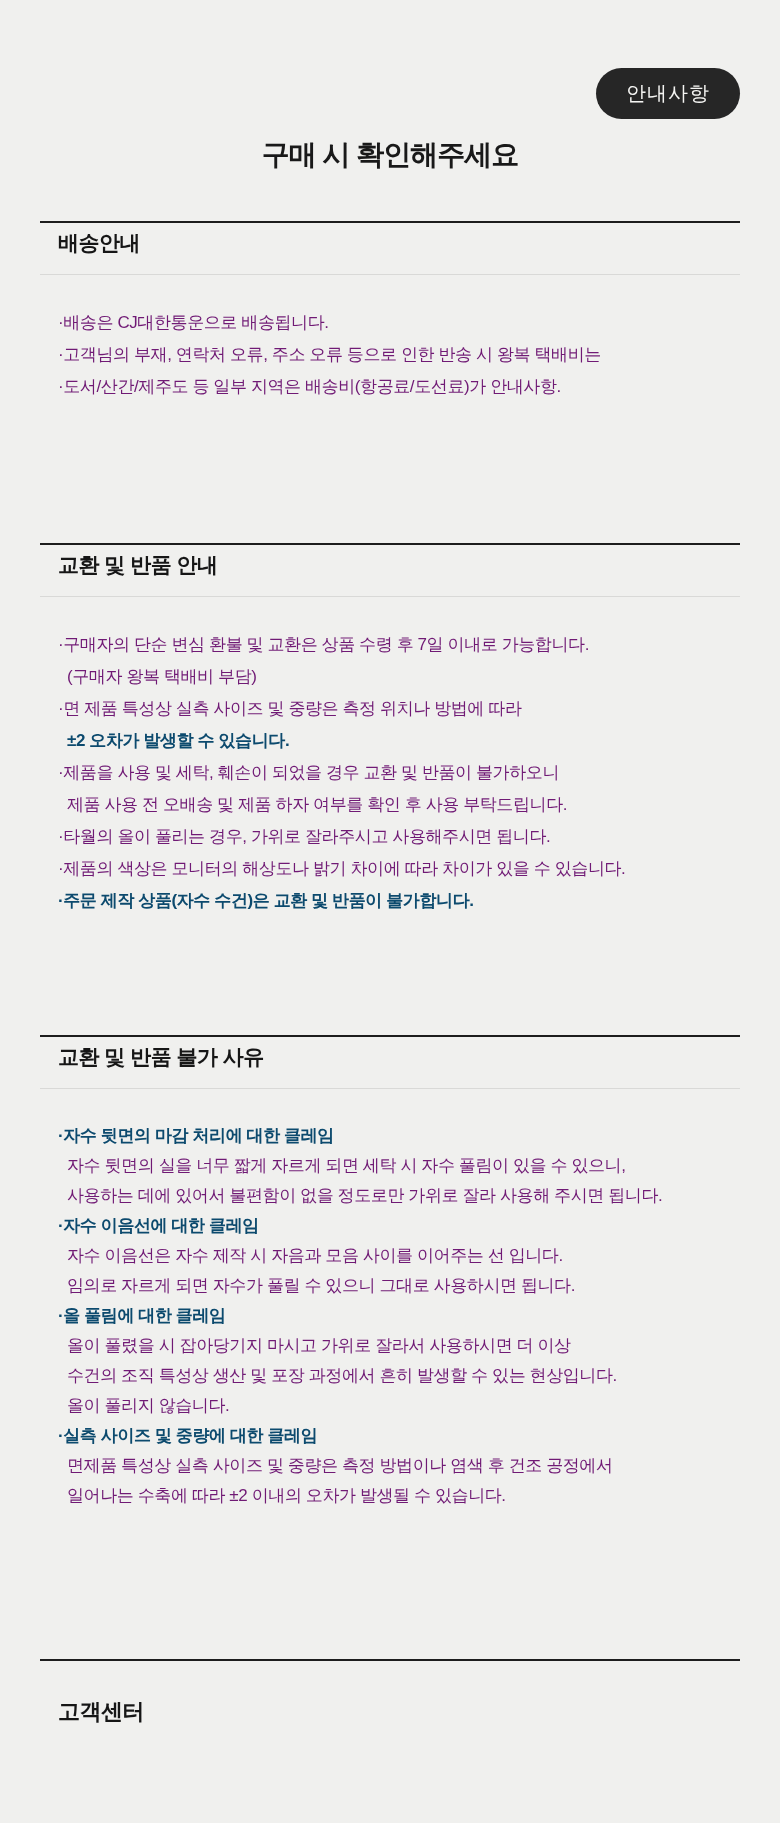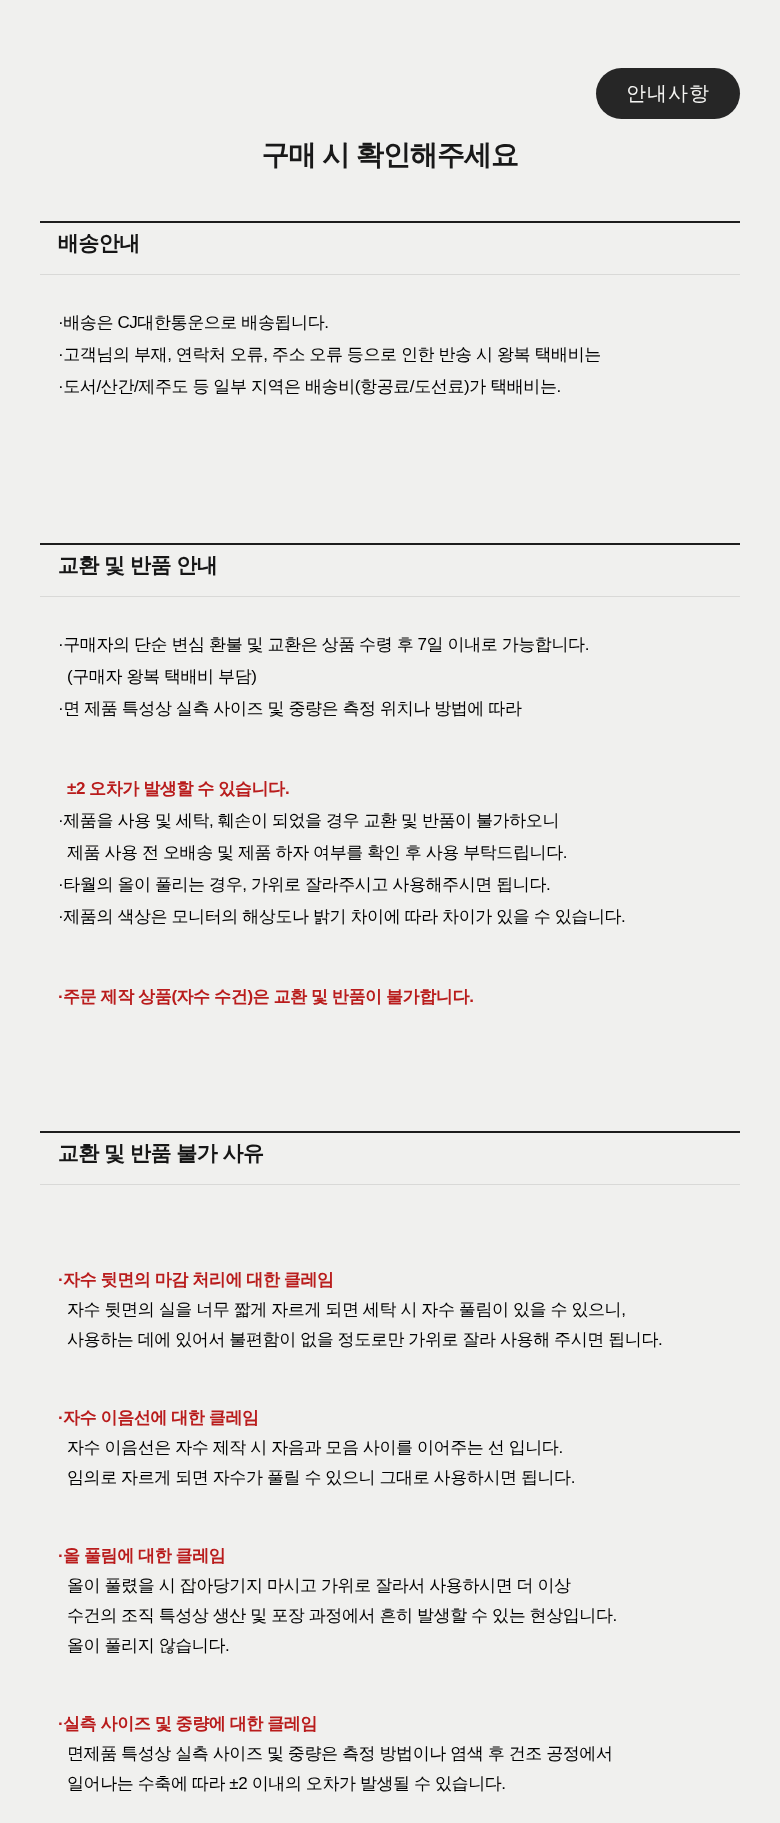--- a/index.html
+++ b/index.html
@@ -45,26 +45,26 @@
     border-bottom: 1px solid #d9d9d7;
   }
   .section-body { padding: 32px 0 0 18px; }
   .sec-pad-1 { padding-bottom: 94px; }
   .sec-pad-2 { padding-bottom: 72px; }
   .sec-pad-3 { padding-bottom: 66px; }
   .line {
     font-size: 17px;
     line-height: 32px;
     letter-spacing: -0.4px;
-    color: #000000;
+    color: #701a75;
     white-space: nowrap;
   }
   .tight .line { line-height: 30px; }
   .line.indent { padding-left: 9px; }
-  .line.bold { font-weight: 700; color: #b91c1c; margin-top: 48px; }
+  .line.bold { font-weight: 700; color: #0c4a6e; }
 
   
   .footer { margin-top: 82px; border-top: 2px solid #1d1d1d; padding: 36px 0 0 18px; }
   .footer-title { font-size: 22px; font-weight: 700; color: #161616; letter-spacing: -0.5px; }
 </style>
 </head>
 <body>
 
 <div class="page">
 
@@ -73,21 +73,21 @@
   </div>
 
   <h1 class="title">구매 시 확인해주세요</h1>
 
   <div id="sections">
   <section class="section">
     <h2 class="section-title">배송안내</h2>
     <div class="section-body sec-pad-1">
           <div class="line">·배송은 CJ대한통운으로 배송됩니다.</div>
           <div class="line">·고객님의 부재, 연락처  오류, 주소  오류 등으로 인한 반송 시 왕복 택배비는</div>
-          <div class="line">·도서/산간/제주도 등 일부 지역은 배송비(항공료/도선료)가 택배비는.</div>
+          <div class="line">·도서/산간/제주도 등 일부 지역은 배송비(항공료/도선료)가 안내사항.</div>
         </div>
   </section>
 
   <section class="section">
     <h2 class="section-title">교환 및 반품 안내</h2>
     <div class="section-body sec-pad-2">
           <div class="line">·구매자의 단순 변심 환불 및 교환은 상품 수령 후 7일 이내로 가능합니다.</div>
           <div class="line indent">(구매자 왕복 택배비 부담)</div>
           <div class="line">·면 제품 특성상 실측 사이즈 및 중량은 측정 위치나 방법에 따라</div>
           <div class="line bold indent">±2 오차가 발생할 수 있습니다.</div>

